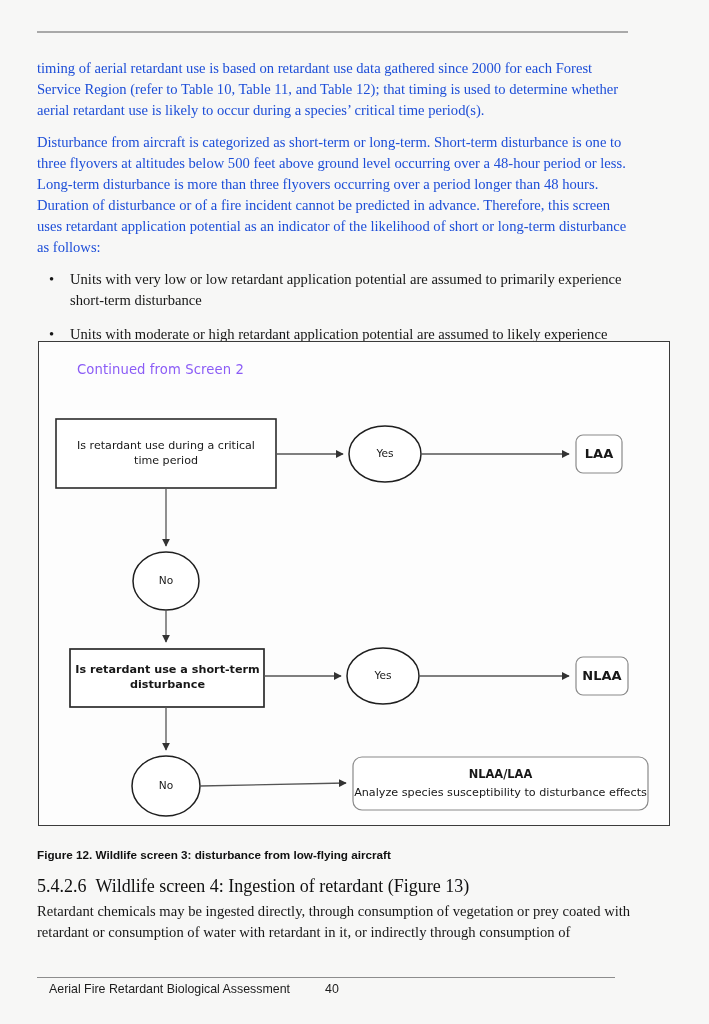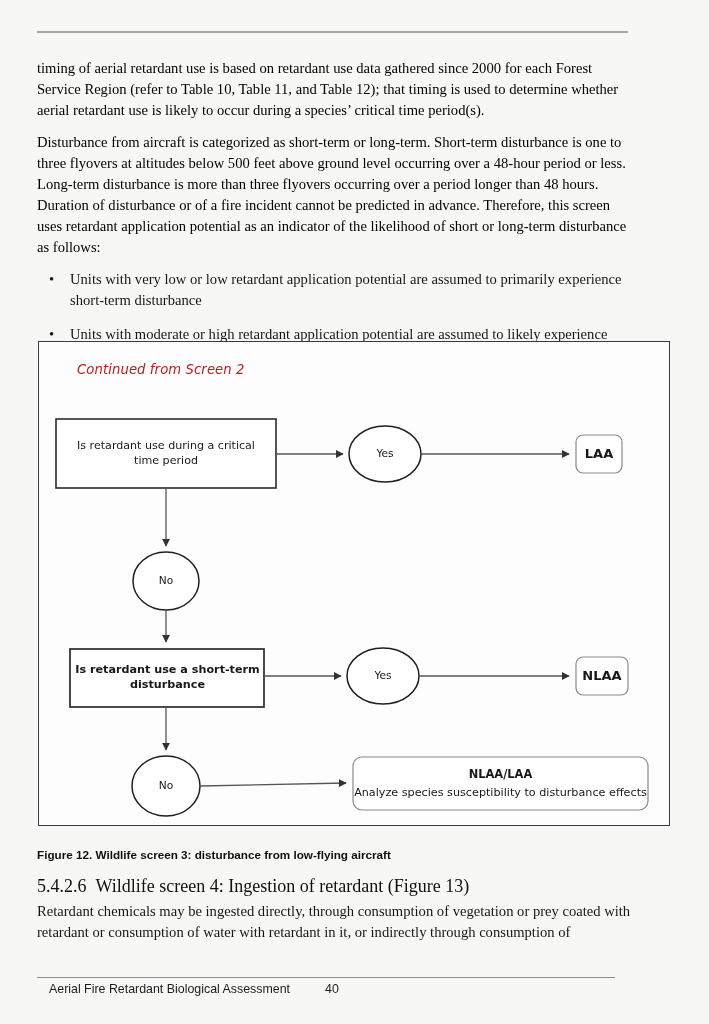--- a/index.html
+++ b/index.html
@@ -41,21 +41,21 @@
     left: 37px;
     top: 58px;
     width: 600px;
   }
 
   p.body-par {
     margin: 0 0 11px 0;
     font-size: 14.6px;
     line-height: 1.44;
     text-align: left;
-    color: #000000;
+    color: #1d4ed8;
   }
 
   ul.bullets {
     list-style: none;
     margin: 6px 0 0 0;
     padding: 0;
   }
   ul.bullets li {
     position: relative;
     padding-left: 33px;
@@ -102,23 +102,22 @@
     justify-content: center;
     flex-direction: column;
   }
 
   .screen-title {
     position: absolute;
     left: 77px;
     top: 362px;
     font-family: "DejaVu Sans", "Liberation Sans", sans-serif;
     font-size: 13.2px;
-    color: #b91c1c;
+    color: #8b5cf6;
     letter-spacing: 0.1px;
-    font-style: italic;
   }
 
   .dec-box-text { font-size: 11.1px; width: 205px; }
   .dec-box-text.bold { font-weight: bold; font-size: 11.2px; width: 185px; }
   .circle-text { font-size: 10.6px; }
   .term-text  { font-size: 13px; font-weight: bold; }
   .outcome-title { font-size: 11.4px; font-weight: bold; margin-bottom: 4px; }
   .outcome-sub   { font-size: 11.2px; }
 
   

